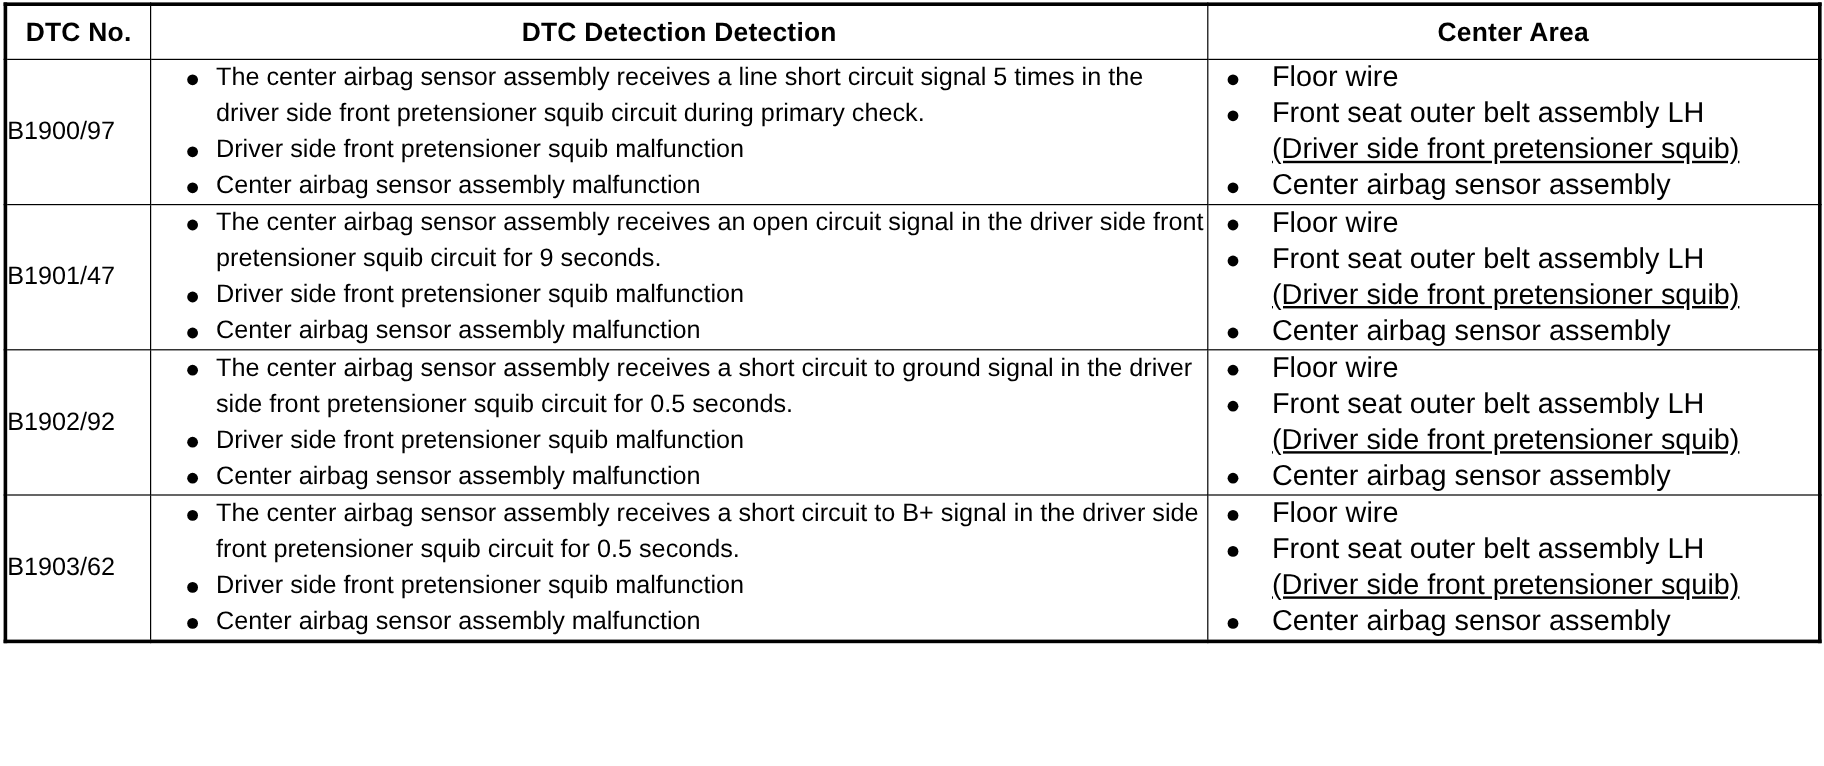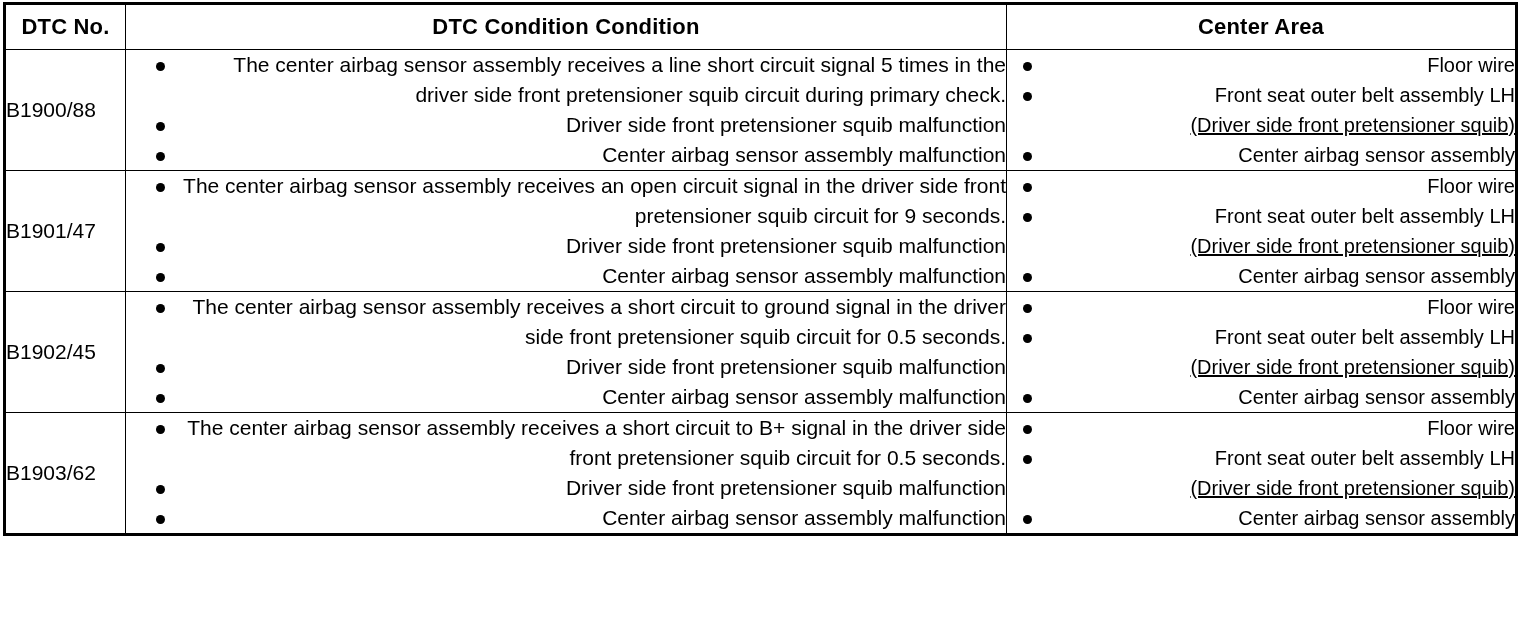--- a/index.html
+++ b/index.html
@@ -46,38 +46,37 @@
 
   .cell-no {
     text-align: left;
     font-size: 21px;
     padding-left: 8px;
     white-space: nowrap;
   }
 
   .cell-list {
     padding: 11px 6px 11px 0;
-    text-align: right;
   }
 
   ul.bl {
     list-style: none;
     margin: 0;
     padding: 0;
   }
   ul.bl > li {
     position: relative;
     padding-left: 54px;
     font-size: 21px;
     line-height: 30px;
     margin: 0;
   }
   ul.bl.area > li {
     padding-left: 53px;
-    font-size: 20px;
+    font-size: 24px;
     line-height: 30px;
   }
   ul.bl > li::before {
     content: "";
     position: absolute;
     left: 30px;
     top: 12px;
     width: 9px;
     height: 9px;
     background: #000;
@@ -97,28 +96,28 @@
 
 <table class="dtc-table">
   <colgroup>
     <col class="c-no">
     <col class="c-cond">
     <col class="c-area">
   </colgroup>
   <thead>
     <tr>
       <th>DTC No.</th>
-      <th>DTC Condition Condition</th>
+      <th>DTC Detection Detection</th>
       <th>Center Area</th>
     </tr>
   </thead>
   <tbody>
 
     <tr>
-      <td class="cell-no">B1900/88</td>
+      <td class="cell-no">B1900/97</td>
       <td class="cell-list">
         <ul class="bl">
           <li>The center airbag sensor assembly receives a line short circuit signal 5 times in the driver side front pretensioner squib circuit during primary check.</li>
           <li>Driver side front pretensioner squib malfunction</li>
           <li>Center airbag sensor assembly malfunction</li>
         </ul>
       </td>
       <td class="cell-list">
         <ul class="bl area">
           <li>Floor wire</li>
@@ -140,21 +139,21 @@
       <td class="cell-list">
         <ul class="bl area">
           <li>Floor wire</li>
           <li><span>Front seat outer belt assembly LH</span><span class="sub">(Driver side front pretensioner squib)</span></li>
           <li>Center airbag sensor assembly</li>
         </ul>
       </td>
     </tr>
 
     <tr>
-      <td class="cell-no">B1902/45</td>
+      <td class="cell-no">B1902/92</td>
       <td class="cell-list">
         <ul class="bl">
           <li>The center airbag sensor assembly receives a short circuit to ground signal in the driver side front pretensioner squib circuit for 0.5 seconds.</li>
           <li>Driver side front pretensioner squib malfunction</li>
           <li>Center airbag sensor assembly malfunction</li>
         </ul>
       </td>
       <td class="cell-list">
         <ul class="bl area">
           <li>Floor wire</li>

